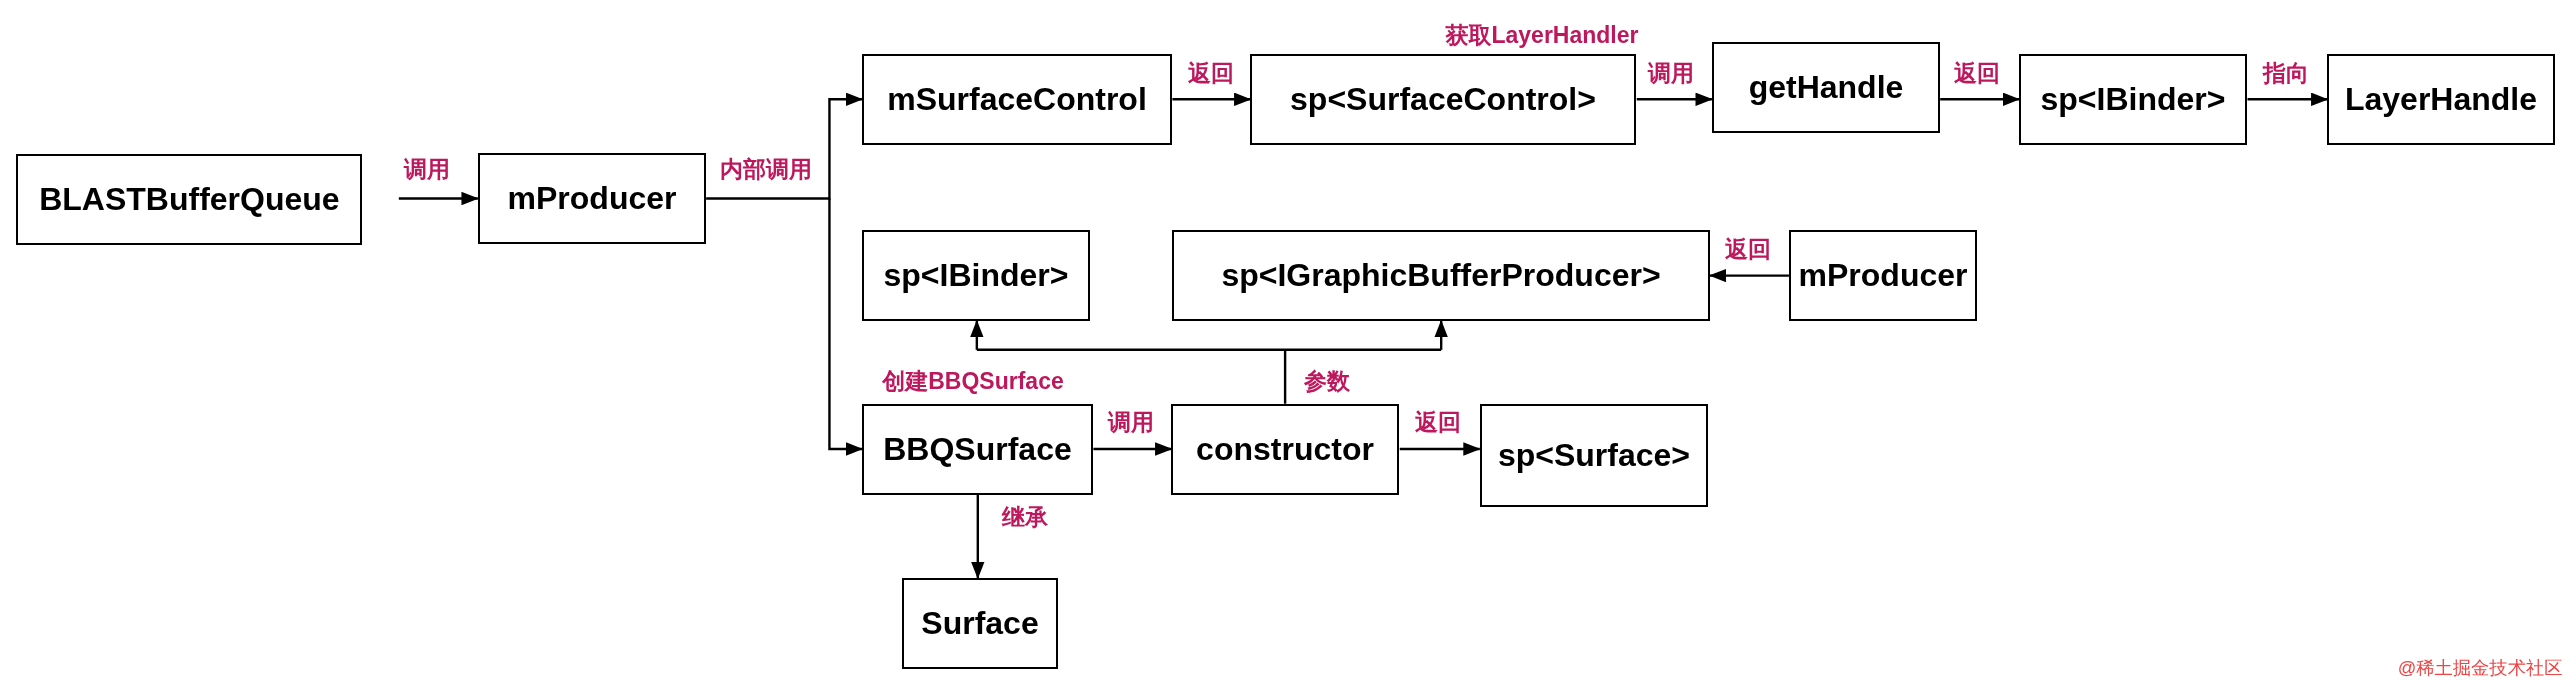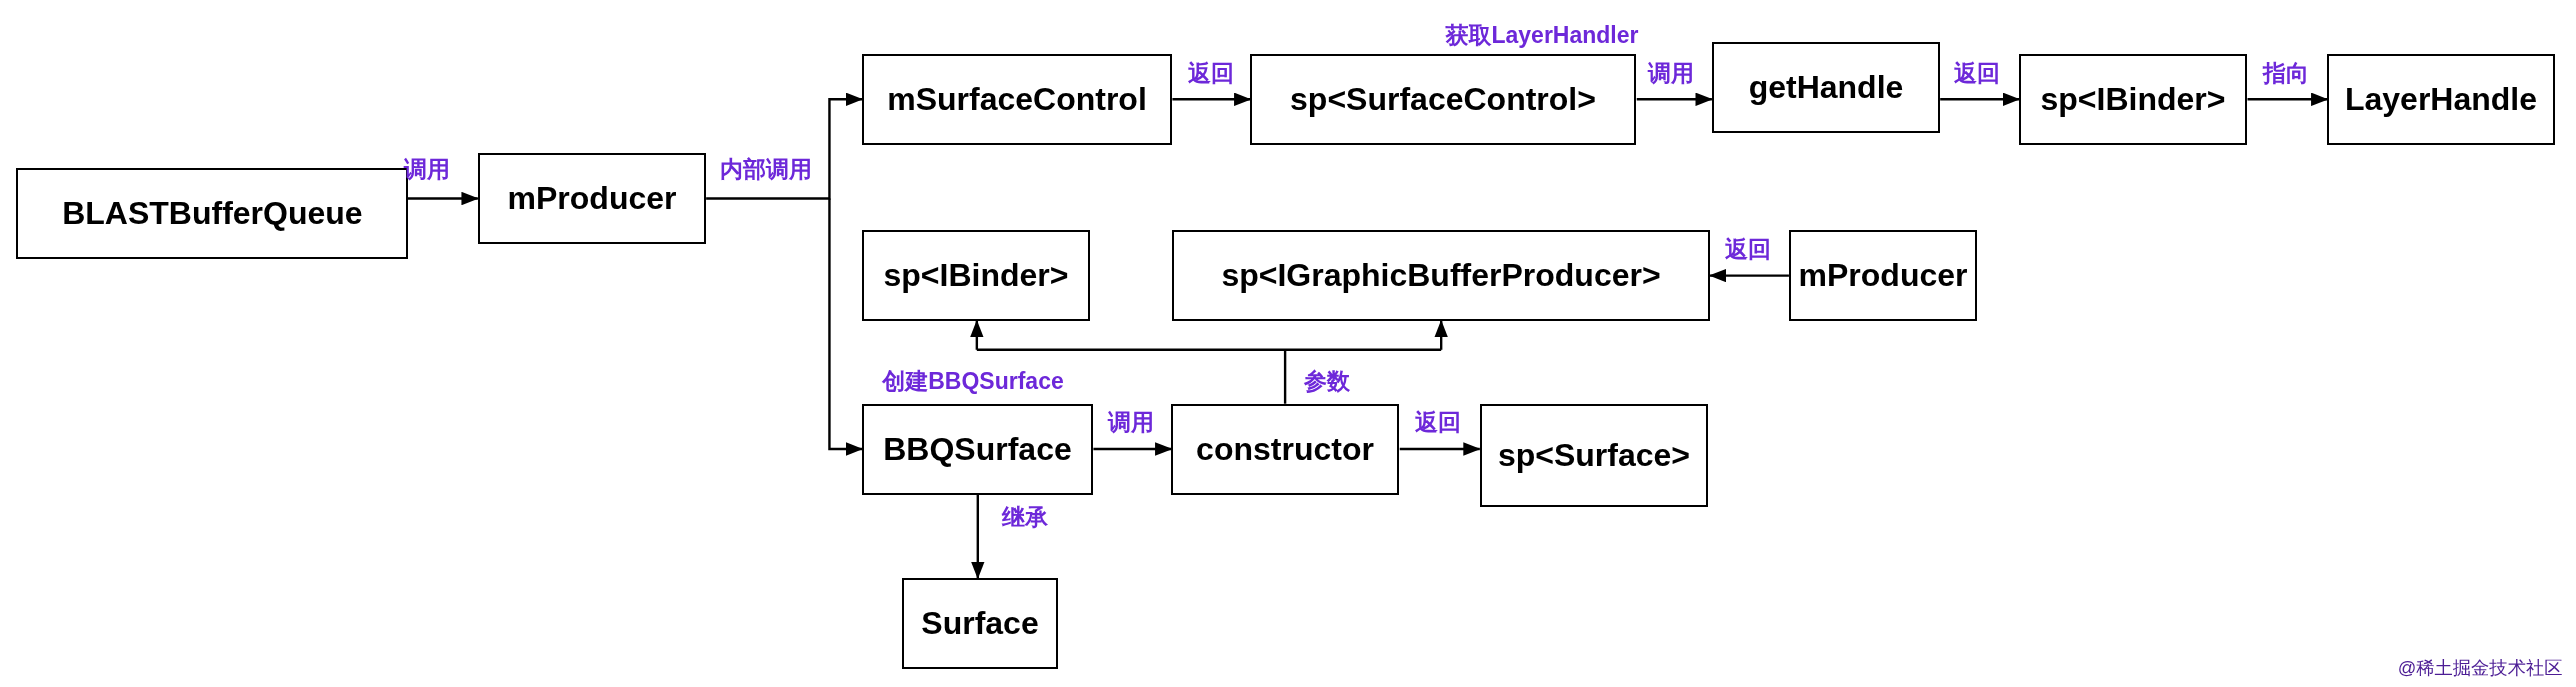--- a/index.html
+++ b/index.html
@@ -39,29 +39,29 @@
     font-weight: 700;
     color: #000000;
     white-space: nowrap;
     letter-spacing: 0;
   }
   .edge-label {
     position: absolute;
     transform: translate(-50%, -50%);
     font-size: 23px;
     font-weight: 700;
-    color: #6d28d9;
+    color: #be185d;
     white-space: nowrap;
   }
   .watermark {
     position: absolute;
     right: 13.5px;
     bottom: 7.7px;
     font-size: 18.3px;
-    color: #4c1d95;
+    color: #ef4444;
     font-weight: 400;
   }
 </style>
 </head>
 <body>
 
 <div class="canvas">
 
   <svg class="edges" width="2576" height="688" viewBox="0 0 2674 714" xmlns="http://www.w3.org/2000/svg">
     <defs>
@@ -86,21 +86,21 @@
     <path d="M1453 466 H1536" marker-end="url(#arr)"></path>
 
     <path d="M1334 419 V363"></path>
     <path d="M1014 363 H1496"></path>
     <path d="M1014 363 V333" marker-end="url(#arr)"></path>
     <path d="M1496 363 V333" marker-end="url(#arr)"></path>
 
     <path d="M1015 513 V600" marker-end="url(#arr)"></path>
   </svg>
 
-  <div class="node" style="left:16.4px;top:168px;width:392px;height:91px">BLASTBufferQueue</div>
+  <div class="node" style="left:16.4px;top:154px;width:346px;height:91px">BLASTBufferQueue</div>
   <div class="node" style="left:478px;top:153px;width:228px;height:91px">mProducer</div>
   <div class="node" style="left:862px;top:54px;width:310px;height:91px">mSurfaceControl</div>
   <div class="node" style="left:1250px;top:54px;width:386px;height:91px">sp&lt;SurfaceControl&gt;</div>
   <div class="node" style="left:1712px;top:42px;width:228px;height:91px">getHandle</div>
   <div class="node" style="left:2019px;top:54px;width:228px;height:91px">sp&lt;IBinder&gt;</div>
   <div class="node" style="left:2327px;top:54px;width:228px;height:91px">LayerHandle</div>
   <div class="node" style="left:862px;top:230px;width:228px;height:91px">sp&lt;IBinder&gt;</div>
   <div class="node" style="left:1172px;top:230px;width:538px;height:91px">sp&lt;IGraphicBufferProducer&gt;</div>
   <div class="node" style="left:1789px;top:230px;width:188px;height:91px">mProducer</div>
   <div class="node" style="left:862px;top:404px;width:231px;height:91px">BBQSurface</div>

